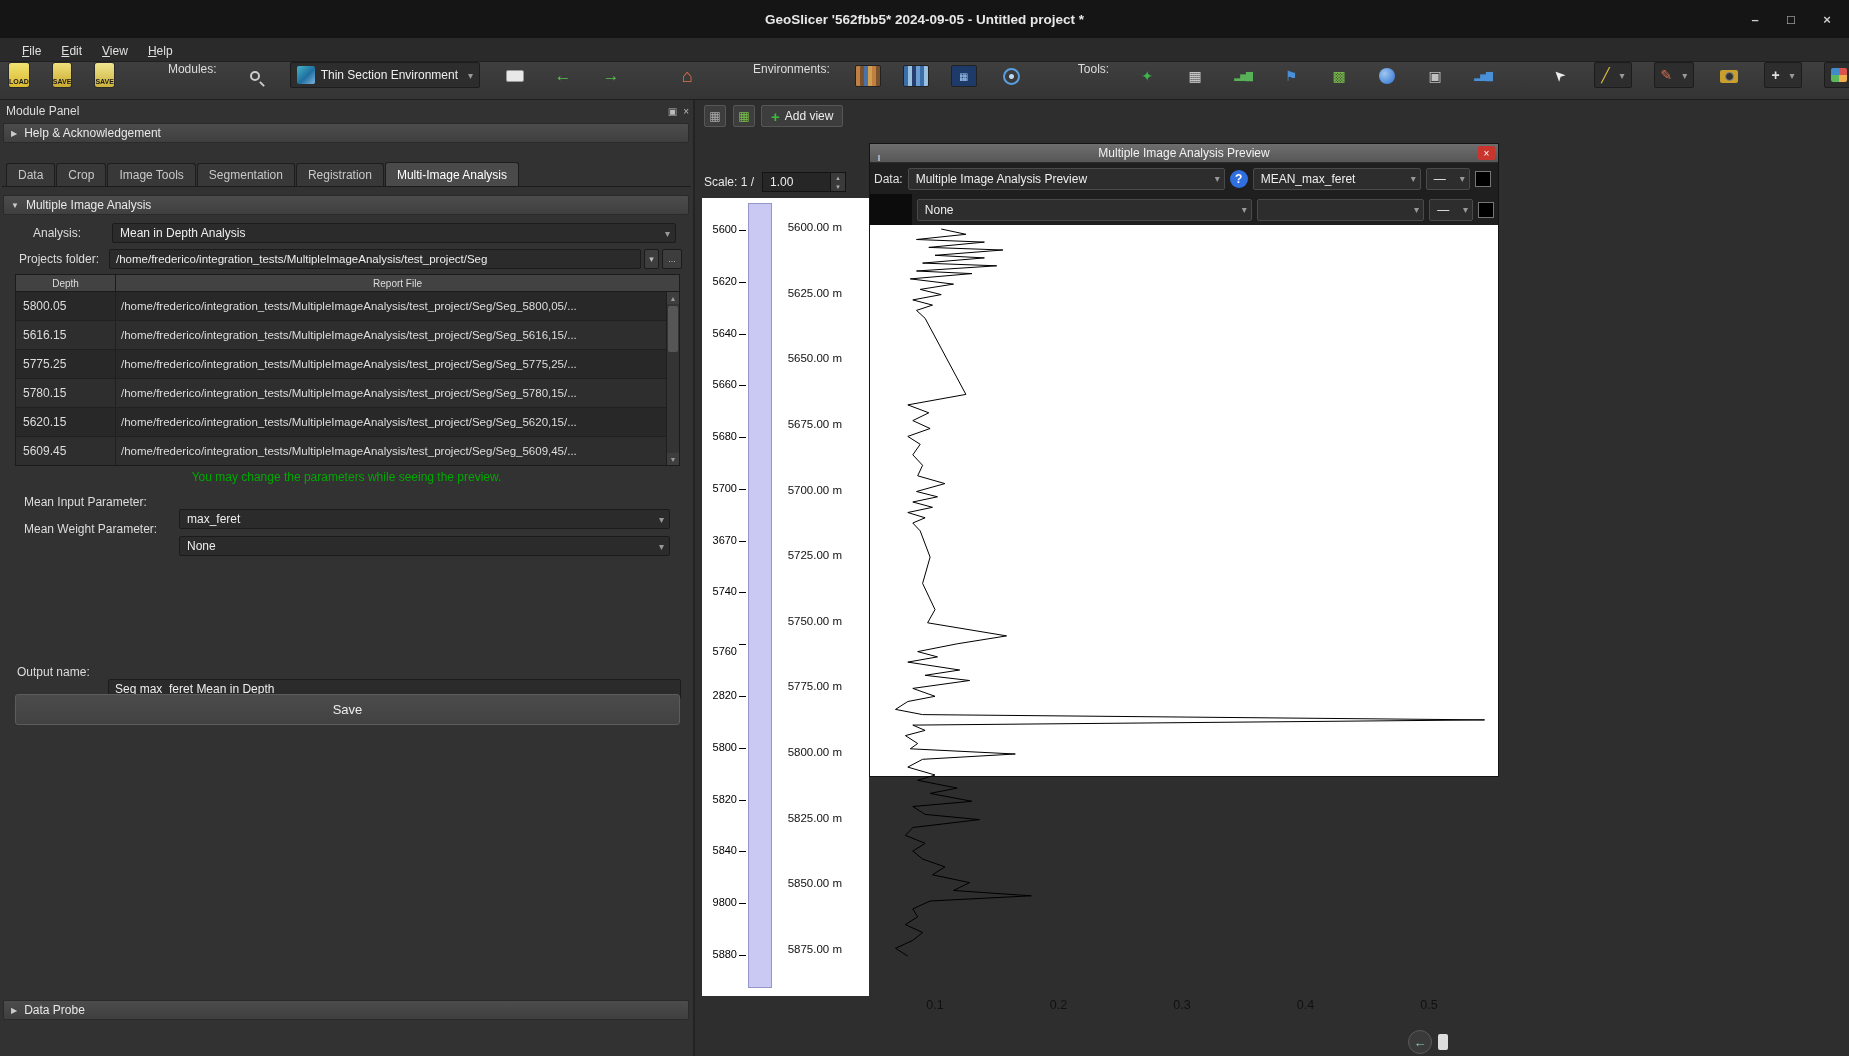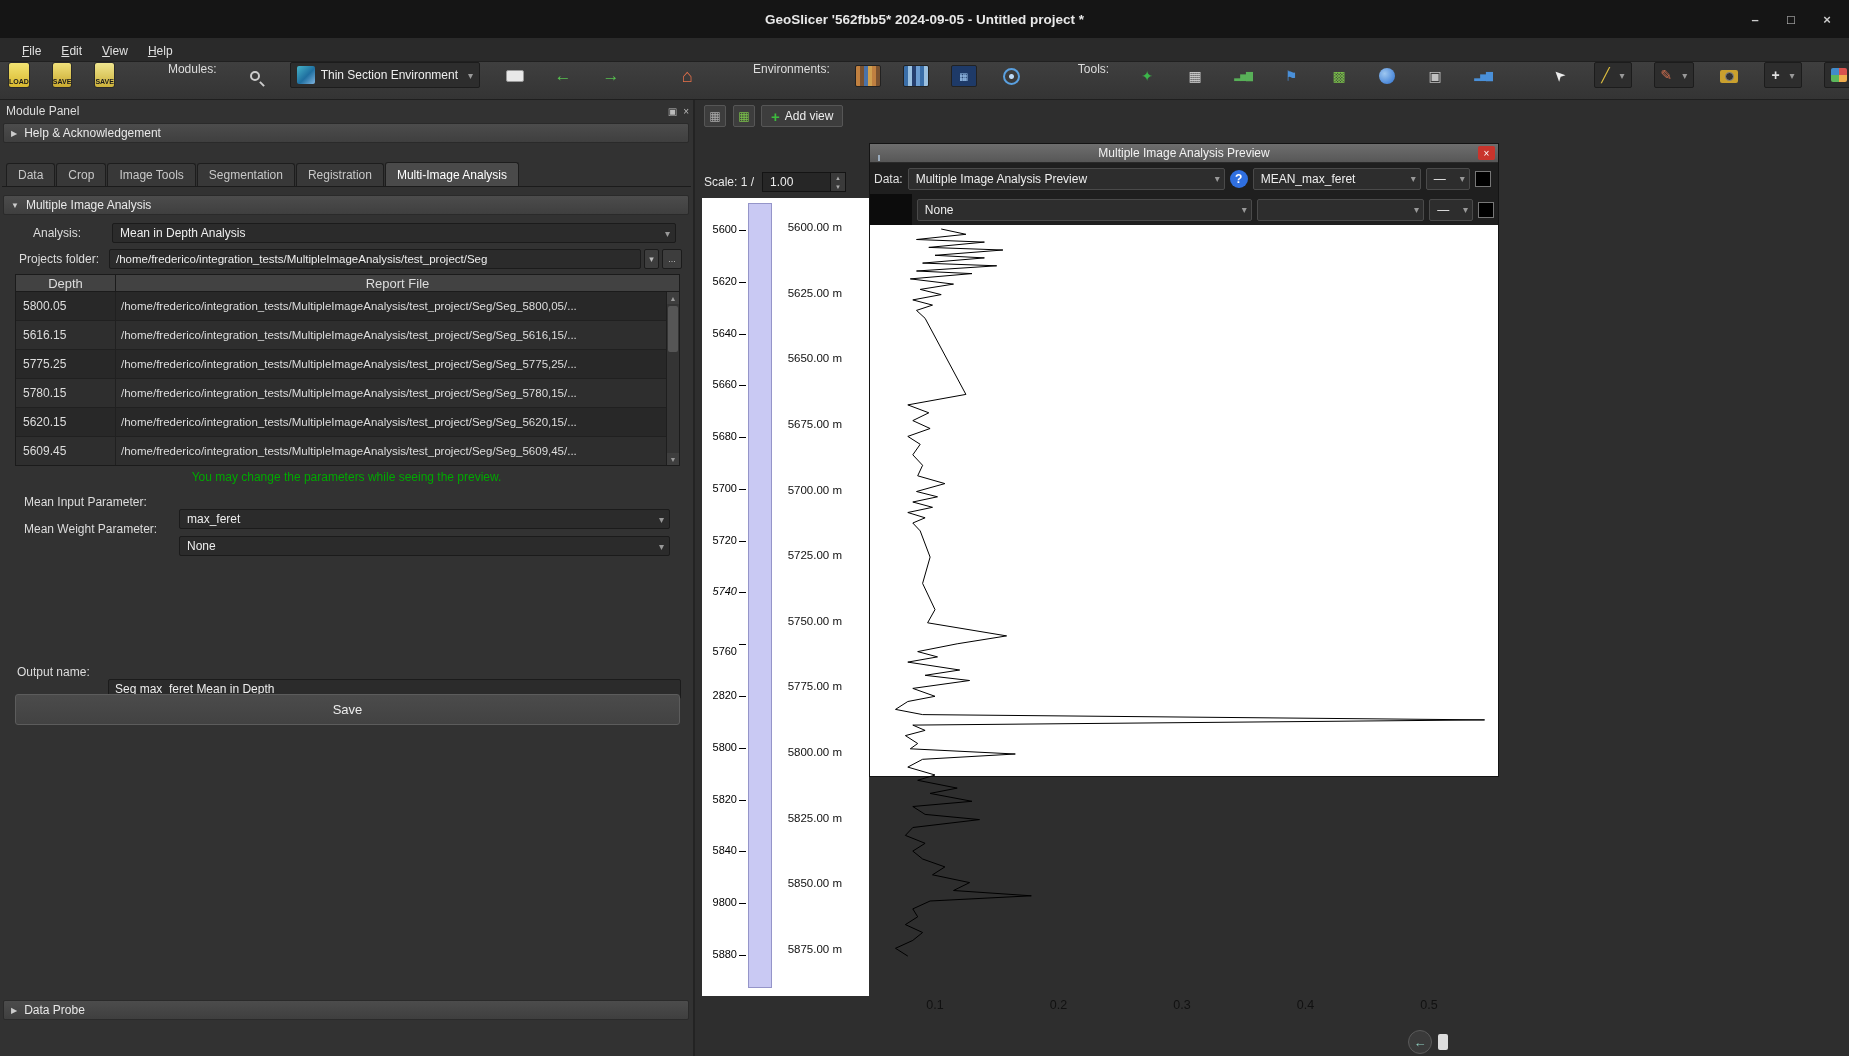--- a/index.html
+++ b/index.html
@@ -70,21 +70,21 @@
   .combo { background:#2b2b2b; border:1px solid #1b1b1b; border-radius:2px; color:#eeeeee; display:flex; align-items:center; padding:0 7px; height:20px; position:relative; white-space:nowrap; overflow:hidden; }
   .combo::after { content:"▾"; position:absolute; right:5px; color:#999; font-size:10px; }
   .textbox { background:#2b2b2b; border:1px solid #1b1b1b; border-radius:2px; color:#eeeeee; display:flex; align-items:center; padding:0 6px; height:20px; white-space:nowrap; overflow:hidden; }
   .row-analysis { position:absolute; top:123px; left:33px; right:17px; height:20px; display:flex; align-items:center; }
   .row-analysis .combo { position:absolute; left:79px; right:0;align-items:center; }
   .row-projects { position:absolute; top:149px; left:19px; right:11px; height:20px; display:flex; align-items:center; gap:3px; }
   .row-projects .textbox { flex:1; font-size:11.5px; }
   .mini-btn { width:15px; height:20px; background:#3d3d3d; border:1px solid #1b1b1b; border-radius:2px; display:flex; align-items:center; justify-content:center; color:#bbb; font-size:9px; }
   .browse-btn { width:20px; }
   .table-wrap { position:absolute; top:174px; left:15px; right:13px; height:192px; border:1px solid #1b1b1b; background:#262626; overflow:hidden; }
-  .thead { display:flex; height:17px; background:#424242; border-bottom:1px solid #1b1b1b; color:#dddddd; font-size:13px; }
+  .thead { display:flex; height:17px; background:#424242; border-bottom:1px solid #1b1b1b; color:#dddddd; font-size:10px; }
   .th-depth { width:100px; text-align:center; border-right:1px solid #1b1b1b; line-height:17px; }
   .th-file { flex:1; text-align:center; line-height:17px; }
   .trow { display:flex; height:29px; line-height:29px; border-bottom:1px solid #202020; background:#282828; color:#dddddd; }
   .trow.alt { background:#2e2e2e; }
   .td-depth { width:100px; padding-left:7px; border-right:1px solid #202020; }
   .td-file { flex:1; padding-left:5px; font-size:11.5px; white-space:nowrap; overflow:hidden; }
   .table-scroll { position:absolute; right:0; top:17px; bottom:0; width:13px; background:#343434; border-left:1px solid #1e1e1e; }
   .scroll-arrow { height:12px; display:flex; align-items:center; justify-content:center; color:#999; font-size:7px; background:#3e3e3e; }
   .scroll-arrow.bottom { position:absolute; bottom:0; left:0; right:0; }
   .scroll-thumb { position:absolute; top:14px; left:1px; right:1px; height:46px; background:#565656; border-radius:2px; }
@@ -415,23 +415,23 @@
       <div class="rtick-label" style="top: 76.78px;">5620</div>
       <div class="rtick-mark" style="top: 83.78px;"></div>
       <div class="rtick-label" style="top: 128.56px;">5640</div>
       <div class="rtick-mark" style="top: 135.56px;"></div>
       <div class="rtick-label" style="top: 180.34px;">5660</div>
       <div class="rtick-mark" style="top: 187.34px;"></div>
       <div class="rtick-label" style="top: 232.12px;">5680</div>
       <div class="rtick-mark" style="top: 239.12px;"></div>
       <div class="rtick-label" style="top: 283.9px;">5700</div>
       <div class="rtick-mark" style="top: 290.9px;"></div>
-      <div class="rtick-label" style="top: 335.68px;">5720</div>
+      <div class="rtick-label" style="top: 335.68px;">3670</div>
       <div class="rtick-mark" style="top: 342.68px;"></div>
-      <div class="rtick-label" style="top: 387.46px; font-style: italic;">5740</div>
+      <div class="rtick-label" style="top: 387.46px;">5740</div>
       <div class="rtick-mark" style="top: 394.46px;"></div>
       <div class="rtick-label" style="top: 439.24px; margin-top: 8px;">5760</div>
       <div class="rtick-mark" style="top: 446.24px;"></div>
       <div class="rtick-label" style="top: 491.02px;">2820</div>
       <div class="rtick-mark" style="top: 498.02px;"></div>
       <div class="rtick-label" style="top: 542.8px;">5800</div>
       <div class="rtick-mark" style="top: 549.8px;"></div>
       <div class="rtick-label" style="top: 594.58px;">5820</div>
       <div class="rtick-mark" style="top: 601.58px;"></div>
       <div class="rtick-label" style="top: 646.36px;">5840</div>

